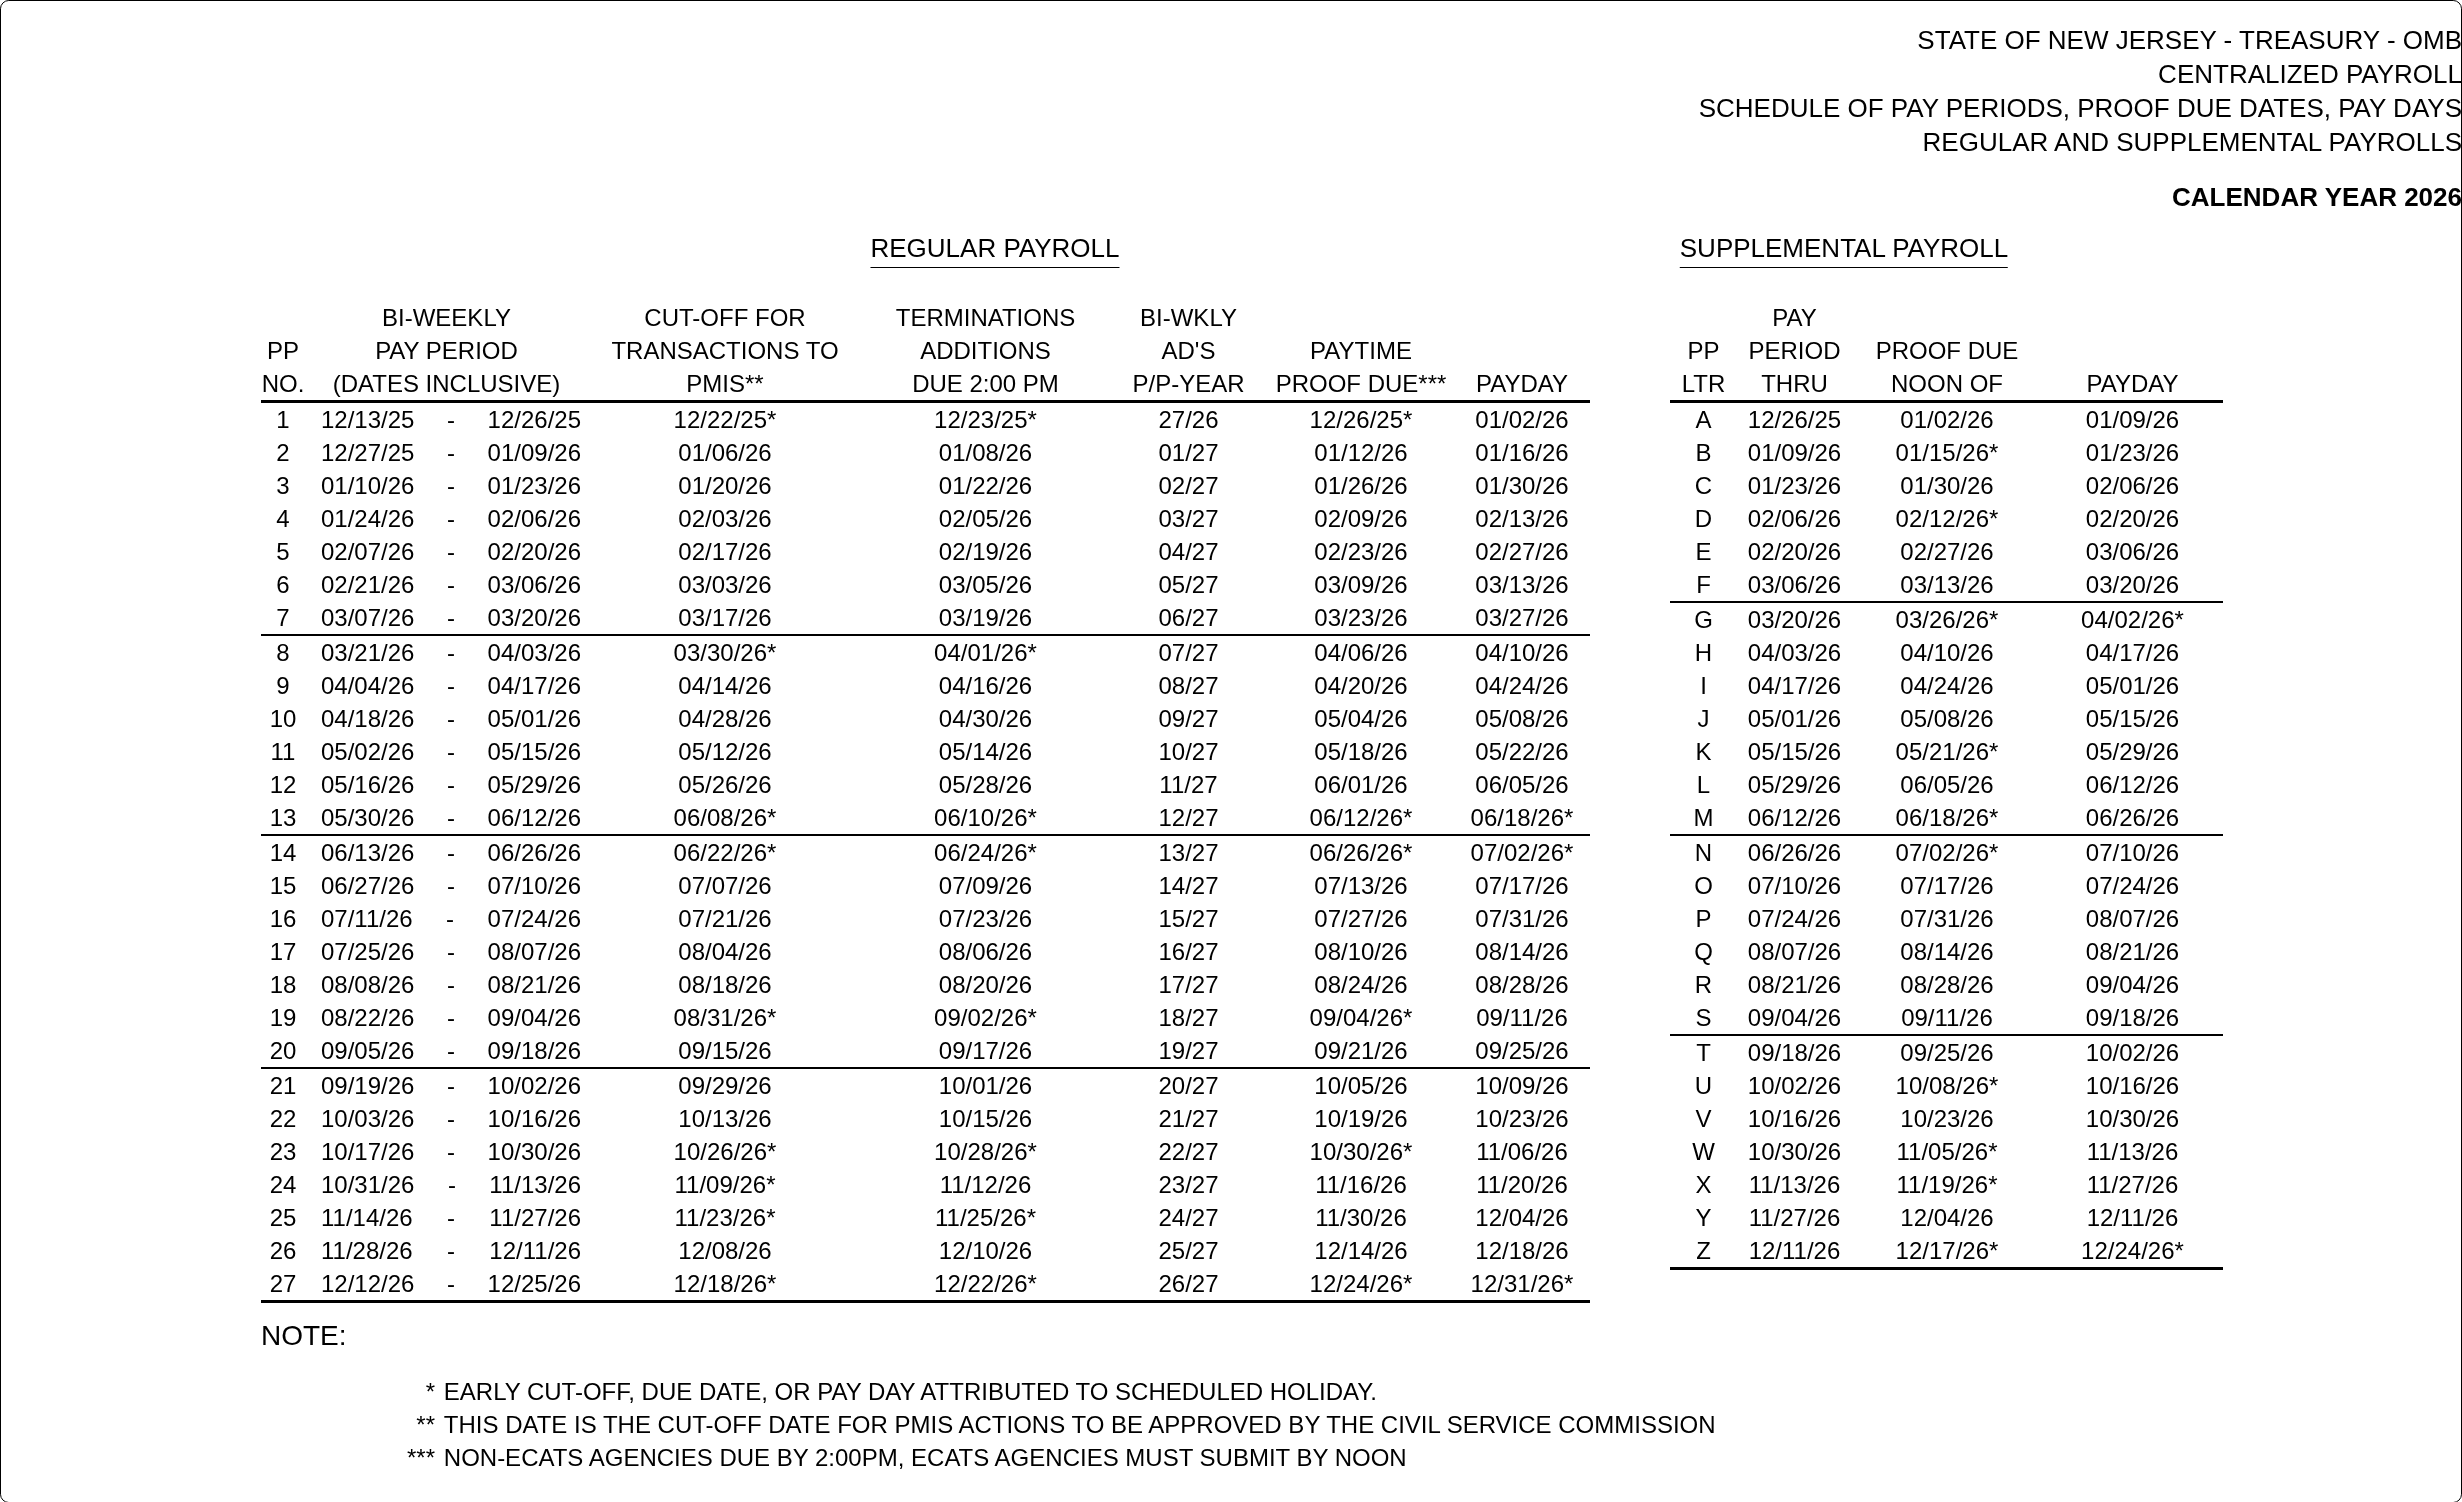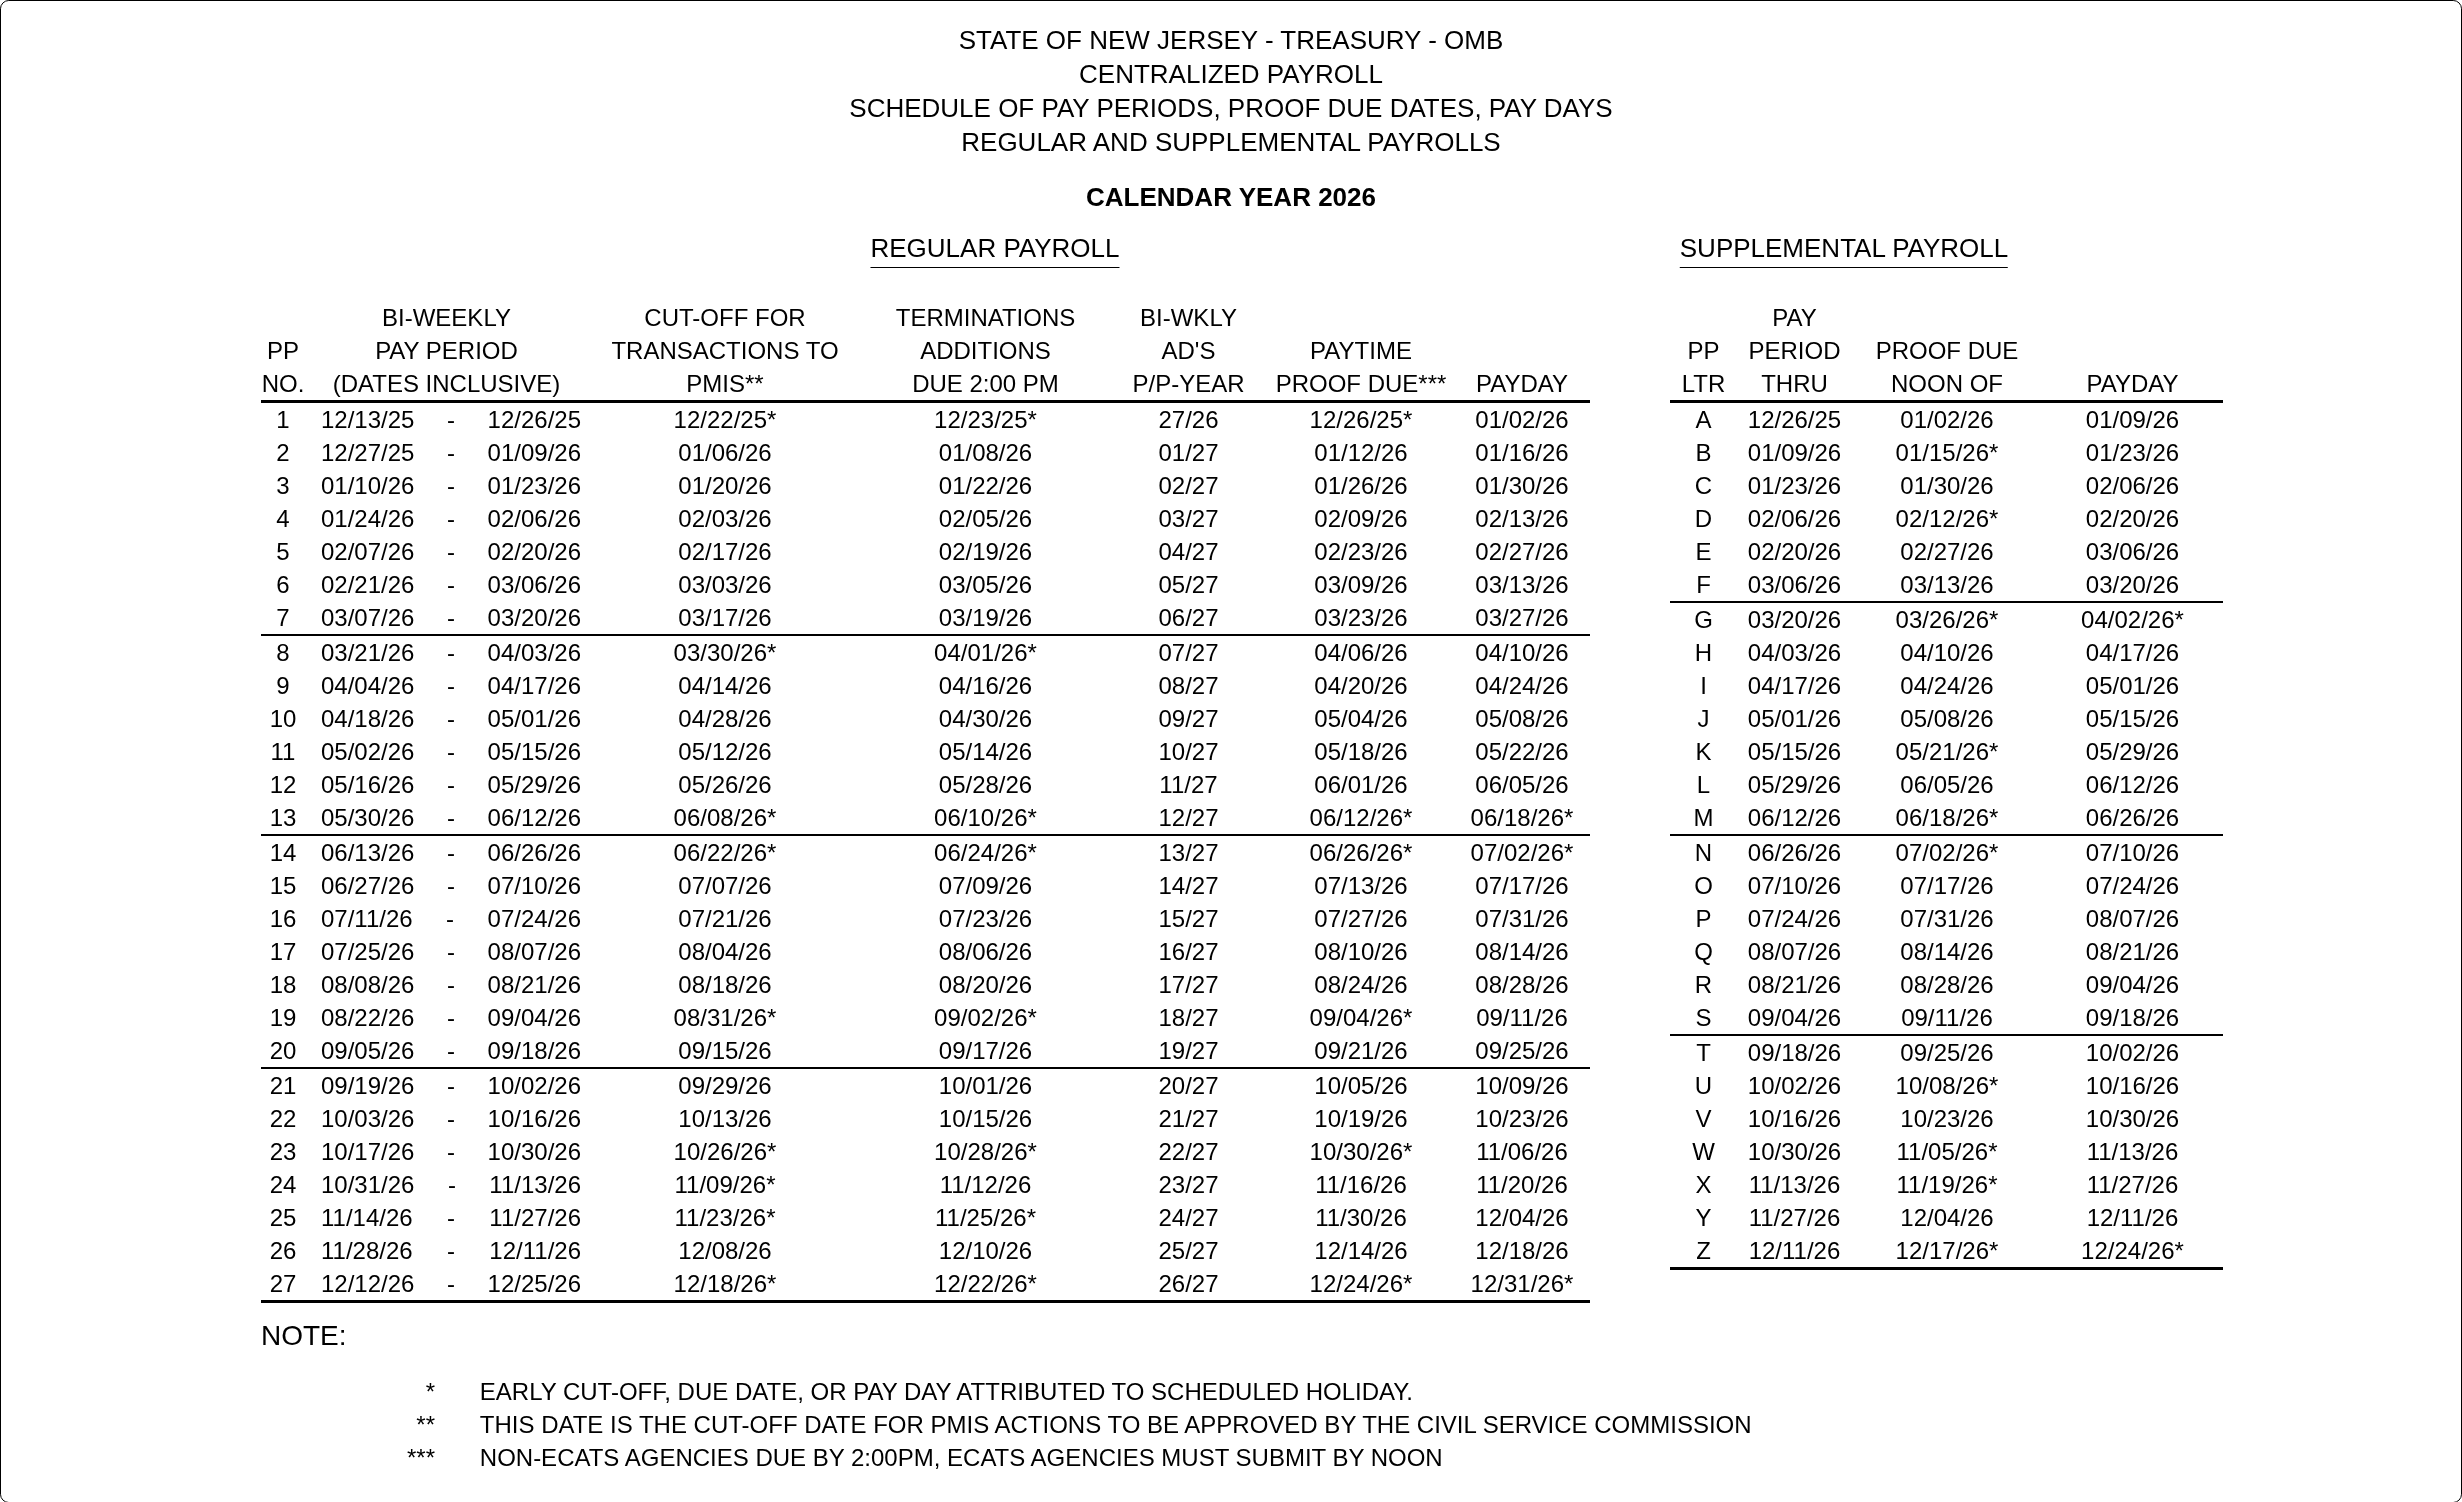--- a/index.html
+++ b/index.html
@@ -12,21 +12,21 @@
     overflow: hidden;
   }
   .page-border {
     position: absolute; inset: 0;
     border: 1.8px solid #000;
     border-radius: 8.8px;
     pointer-events: none;
   }
   .title-block {
     position: absolute; top: 23px; left: 0; width: 2462px;
-    text-align: center; font-size: 26px; line-height: 34px;
+    text-align: right; font-size: 26px; line-height: 34px;
     white-space: nowrap;
   }
   .title-bold { font-weight: bold; margin-top: 21px; }
   .section-title {
     position: absolute; top: 233px;
     transform: translateX(-50%);
     font-size: 26px; white-space: nowrap;
   }
   .section-title span { border-bottom: 1.8px solid #000; padding-bottom: 4px; }
   .regular-title-pos { left: 995px; }
@@ -46,21 +46,21 @@
     display: flex; justify-content: space-between; align-items: center;
     padding: 0 7px 0 16px;
   }
   tr.group-end td { border-bottom: 2.7px solid #000; }
   tr.table-end td { border-bottom: 3.5px solid #000; }
 
   .note-label { position: absolute; left: 261px; top: 1320px; font-size: 28px; }
   .notes-list { position: absolute; left: 380px; top: 1375px; font-size: 24px; }
   .note-item { display: grid; grid-template-columns: 55px auto; column-gap: 8.8px; line-height: 33px; }
   .note-marker { text-align: right; }
-  .note-text { text-align: left; white-space: nowrap; margin-left: 36px; }
+  .note-text { text-align: left; white-space: nowrap; }
 </style>
 </head>
 <body>
 
 <div class="page-border"></div>
 
 <div class="title-block">
   <div>STATE OF NEW JERSEY - TREASURY - OMB</div>
   <div>CENTRALIZED PAYROLL</div>
   <div>SCHEDULE OF PAY PERIODS, PROOF DUE DATES, PAY DAYS</div>

